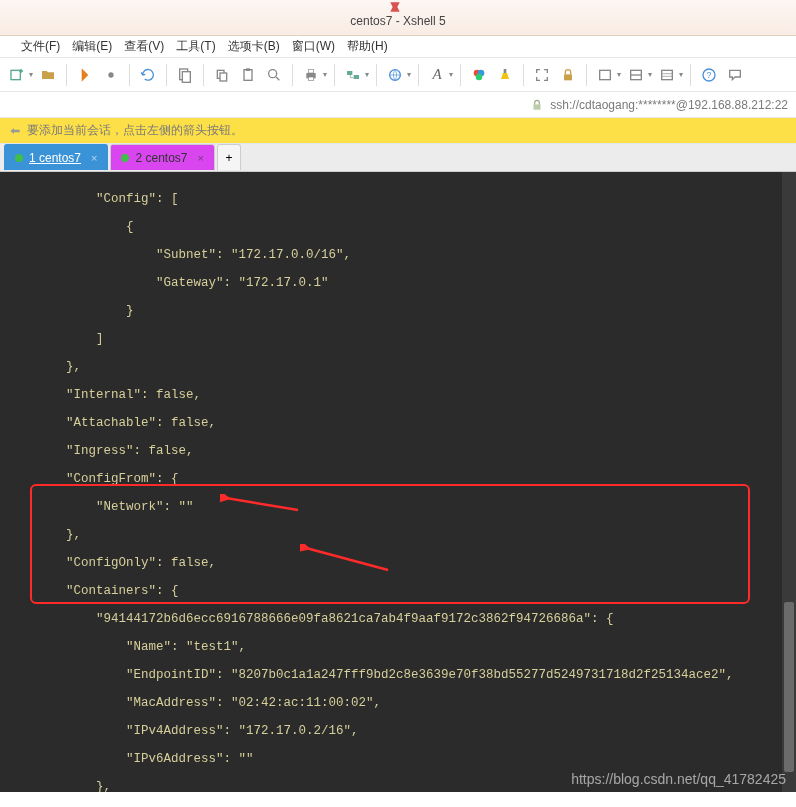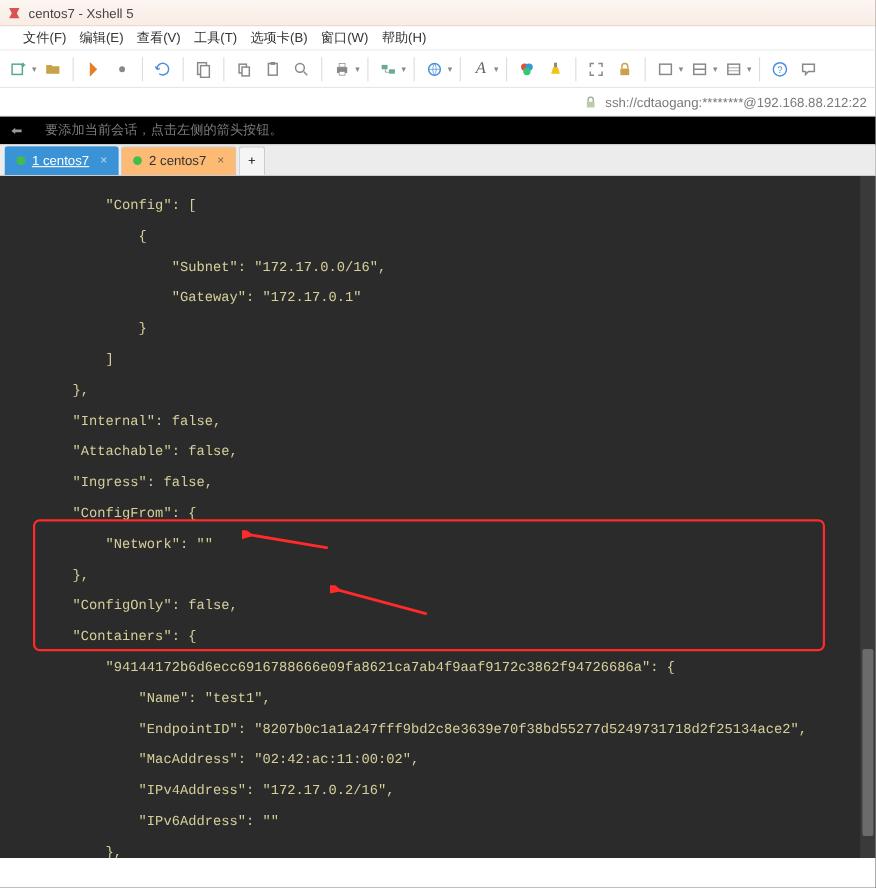--- a/index.html
+++ b/index.html
@@ -1,32 +1,32 @@
 <!DOCTYPE html>
 <html><head>
 <meta charset="utf-8">
 <style>
 * { margin:0; padding:0; box-sizing:border-box; }
 body { font-family:"Microsoft YaHei",Tahoma,sans-serif; font-size:12px; background:#fff; width:796px; height:807px; overflow:hidden; position:relative; }
-.titlebar { height:24px; background:linear-gradient(#fdf6f2,#f9ece4); display:flex; align-items:center; padding:0 6px; border-bottom:1px solid #e0d0c0; }
+.titlebar { height:36px; background:linear-gradient(#fdf6f2,#f9ece4); display:flex; align-items:center; padding:0 6px; border-bottom:1px solid #e0d0c0;flex-direction:column; }
 .titlebar .logo { width:14px; height:14px; margin-right:6px; }
 .titlebar .title { color:#444; font-size:12px; }
 .menubar { height:22px; background:#fff; display:flex; align-items:center; padding:0 21px; border-bottom:1px solid #e6e6e6; }
 .menubar span { margin-right:12px; color:#333; font-size:12px; }
 .toolbar { height:34px; background:#fff; display:flex; align-items:center; padding:0 6px; gap:4px; border-bottom:1px solid #e6e6e6; }
 .toolbar .sep { width:1px; height:22px; background:#ddd; margin:0 3px; }
 .tbtn { width:22px; height:22px; display:flex; align-items:center; justify-content:center; border-radius:3px; color:#555; }
 .tbtn svg { width:16px; height:16px; }
 .dd { font-size:8px; color:#888; margin-left:-3px; }
 .addrbar { height:26px; background:#fff; display:flex; align-items:center; padding:0 8px; border-bottom:1px solid #e6e6e6; color:#7a7a7a; gap:6px;justify-content:flex-end; }
-.hintbar { height:26px; background:#000000; display:flex; align-items:center; padding:0 8px; border-bottom:1px solid #e6e6e6; color:#7a7a7a; gap:19px; }
-.tabbar { height:28px; background:#ececec; display:flex; align-items:center; padding-left:4px; border-bottom:1px solid #ccc; }
+.hintbar { height:26px; background:#fde047; display:flex; align-items:center; padding:0 8px; border-bottom:1px solid #e6e6e6; color:#7a7a7a; gap:5px; }
+.tabbar { height:28px; background:#ececec; display:flex; align-items:flex-start; padding-left:4px; border-bottom:1px solid #ccc; }
 .tab { height:26px; display:flex; align-items:center; padding:0 10px; font-size:12px; border:1px solid #ccc; border-bottom:none; margin-right:2px; border-radius:3px 3px 0 0; gap:6px; }
 .tab.active { background:#3a93d6; color:#fff; border-color:#3a93d6; }
-.tab.inactive { background:#fdba74; color:#333; }
+.tab.inactive { background:#d946ef; color:#333; }
 .tab .dot { width:8px; height:8px; border-radius:50%; background:#3fbf4a; display:inline-block; }
 .tab .close { font-size:11px; opacity:.6; margin-left:4px; }
 .tab.plus { width:24px; justify-content:center; background:#f5f5f5; }
 .terminal { background:#2b2b2b; color:#d6cf9a; font-family:Consolas,"Courier New",monospace; font-size:12.5px; line-height:14px; padding:6px 0 6px 6px; white-space:pre; overflow:hidden; position:relative; height:620px; }
 .redbox { position:absolute; border:2px solid #ff2a2a; border-radius:6px; pointer-events:none; }
 .arrow { position:absolute; pointer-events:none; }
 .watermark { position:absolute; right:10px; bottom:6px; color:rgba(230,230,230,.65); font-size:14px; font-family:Arial,sans-serif; }
 .scrollbar { position:absolute; right:0; top:0; width:14px; height:100%; background:#3a3a3a; }
 .scrollbar .thumb { position:absolute; left:2px; width:10px; background:#6b6b6b; border-radius:2px; }
 .addrbar svg, .hintbar svg { width:14px; height:14px; flex-shrink:0; }
@@ -327,13 +327,14 @@
         <marker id="ah2" markerWidth="8" markerHeight="8" refX="2" refY="4" orient="auto">
           <path d="M8 0L0 4l8 4z" fill="#ff2a2a"></path>
         </marker>
       </defs>
       <line x1="88" y1="26" x2="6" y2="4" stroke="#ff2a2a" stroke-width="2.5" marker-end="url(#ah2)"></line>
     </svg>
 
   <div class="scrollbar">
     <div class="thumb" style="top:430px; height:170px;"></div>
   </div>
+  <div class="watermark">https://blog.csdn.net/qq_41782425</div>
 </div>
 
 </body></html>

